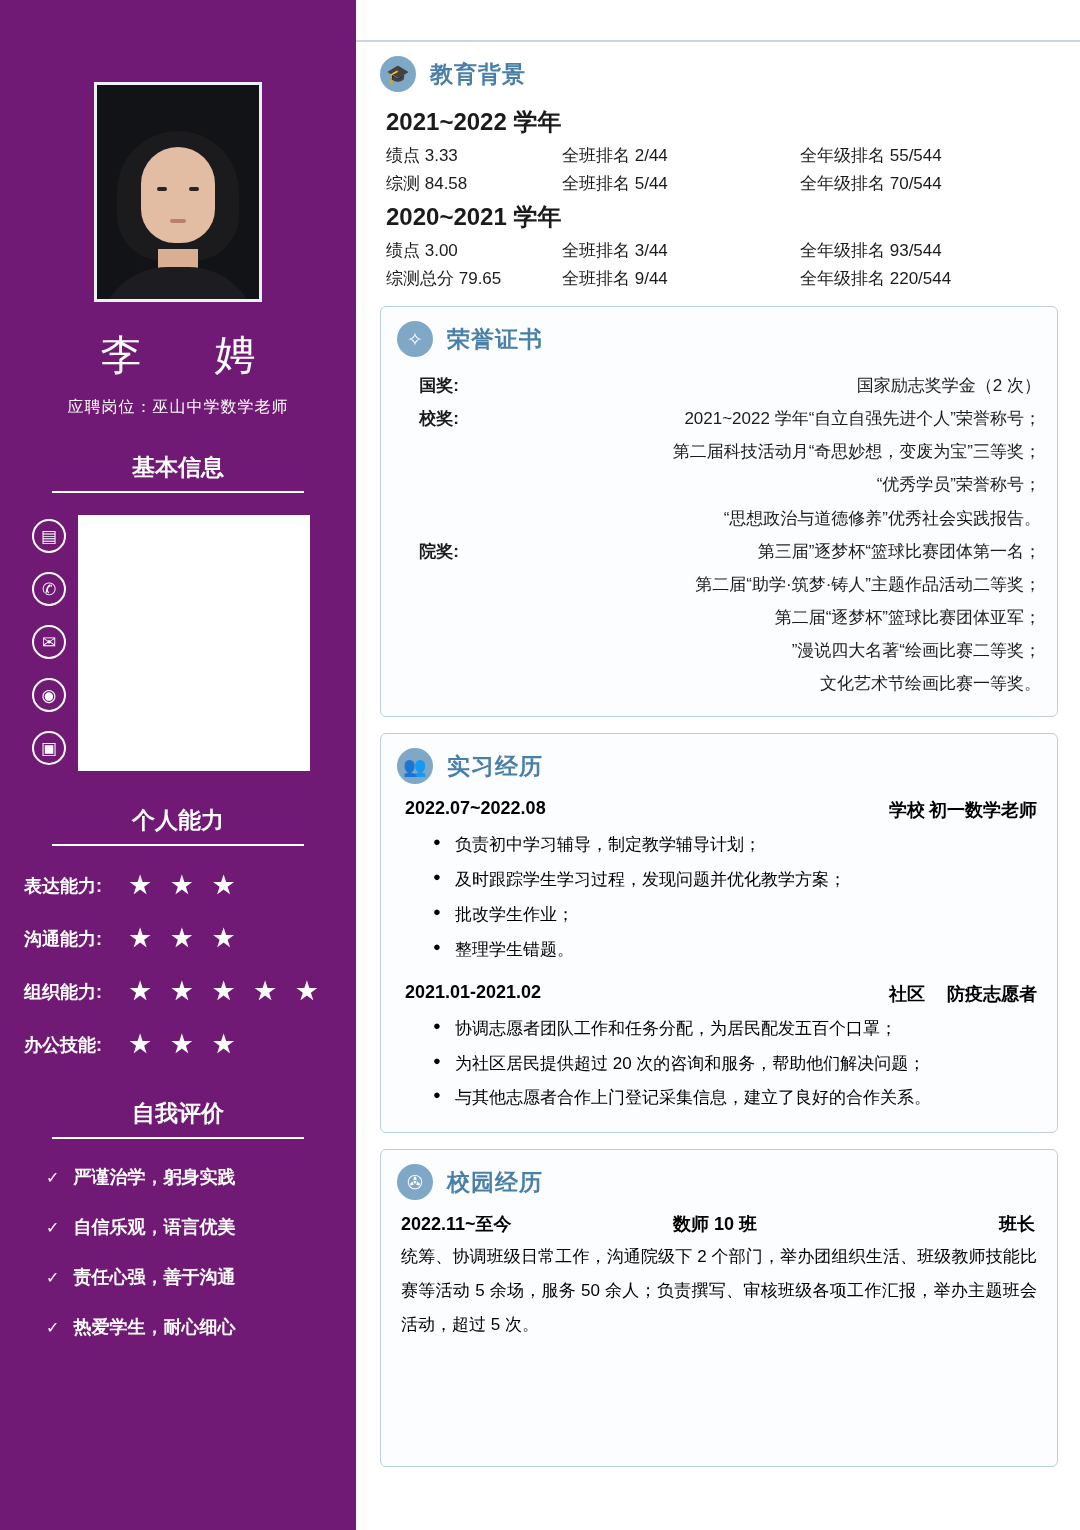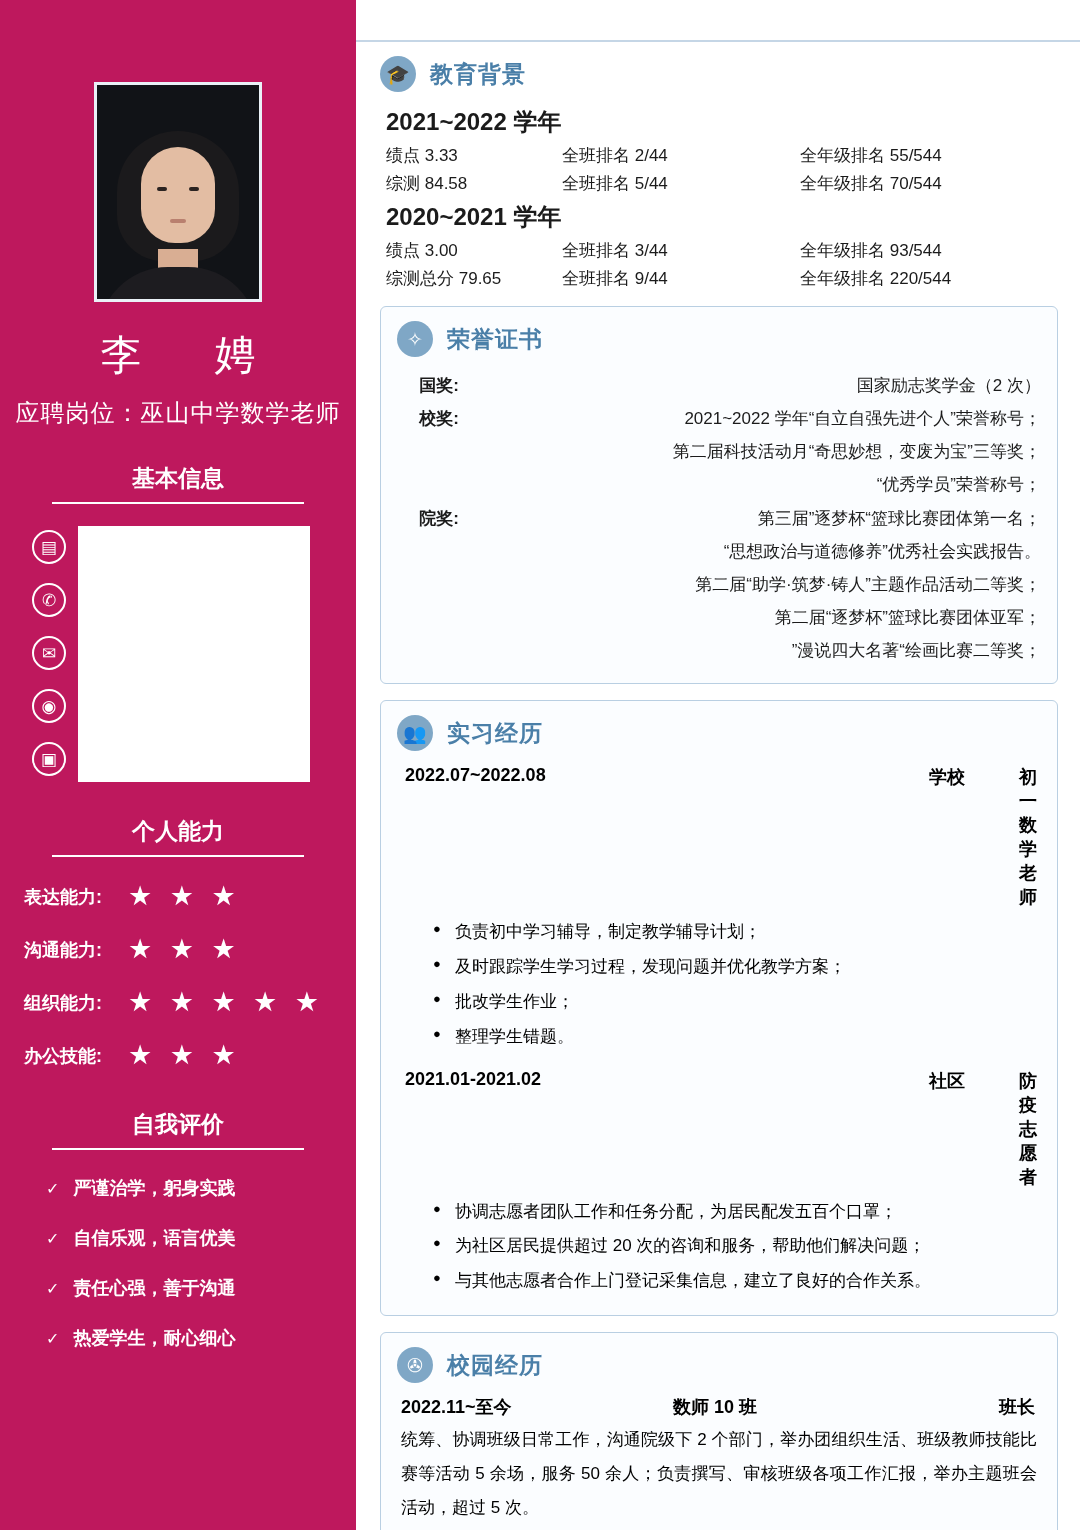--- a/index.html
+++ b/index.html
@@ -7,21 +7,21 @@
     width: 1080px; height: 1530px;
     font-family: "Liberation Sans", sans-serif;
     background: #ffffff;
     overflow: hidden;
   }
   .page { position: relative; width: 1080px; height: 1530px; display: flex; }
 
   
   .sidebar {
     width: 356px; height: 1530px;
-    background: #be185d;
+    background: #701a75;
     position: relative;
     flex: 0 0 356px;
   }
   .photo-frame {
     width: 168px; height: 220px;
     margin: 82px auto 0 auto;
     background: #0d0f12;
     border: 3px solid #eaf1f7;
     overflow: hidden;
     position: relative;
@@ -49,21 +49,21 @@
     width: 160px; height: 70px; background:#1d1c20; border-radius: 70px 70px 0 0;
   }
 
   .name {
     margin-top: 26px; text-align: center;
     color: #ffffff; font-size: 41px; letter-spacing: 16px;
     font-weight: 400; text-indent: 16px;
   }
   .position {
     margin-top: 14px; text-align: center;
-    color: #ffffff; font-size: 24px; letter-spacing: 1px;
+    color: #ffffff; font-size: 16px; letter-spacing: 1px;
   }
 
   .side-section-title {
     position: relative;
     margin: 34px auto 0 auto;
     width: 252px;
     text-align: center;
     color: #ffffff;
     font-size: 23px;
     font-weight: bold;
@@ -120,21 +120,21 @@
     background:#fbfdff; margin-top: 16px; padding: 12px 16px 16px 16px;
     position: relative;
   }
   .card .sec-head { margin-top: 2px; }
 
   .honor-rows { margin-top: 12px; text-align: right; }
   .honor-row { display:flex; font-size: 17px; color:#1b1b1b; line-height: 1.95; }
   .honor-key { width: 62px; font-weight: bold; flex: 0 0 62px; }
   .honor-val { flex: 1; }
 
-  .intern-row { display:flex; font-weight:bold; font-size:18px; margin: 14px 0 6px 8px; gap: 40px; }
+  .intern-row { display:flex; font-weight:bold; font-size:18px; margin: 14px 0 6px 8px; }
   .ir-date { width: 270px; }
   .ir-org { width: 250px; text-align: right; }
   .ir-role { flex:1; text-align: right; padding-right: 4px; }
   .bullets { margin: 0 0 0 36px; }
   .bullet { display:flex; font-size: 17px; line-height: 2.05; }
   .dot { width: 22px; flex: 0 0 22px; font-size: 13px; line-height: 2.2; }
 
   .campus-row { display:flex; font-weight:bold; font-size:18px; margin: 12px 0 4px 4px; }
   .cr-date { width: 272px; }
   .cr-org { width: 250px; }
@@ -273,38 +273,42 @@
         </div>
         <div class="honor-row">
           <span class="honor-key"></span>
           <span class="honor-val">第二届科技活动月“奇思妙想，变废为宝”三等奖；</span>
         </div>
         <div class="honor-row">
           <span class="honor-key"></span>
           <span class="honor-val">“优秀学员”荣誉称号；</span>
         </div>
         <div class="honor-row">
+          <span class="honor-key"></span>
+          <span class="honor-val">“思想政治与道德修养”优秀社会实践报告。</span>
+        </div>
+        <div class="honor-row">
           <span class="honor-key">院奖:</span>
           <span class="honor-val">第三届”逐梦杯“篮球比赛团体第一名；</span>
         </div>
         <div class="honor-row">
           <span class="honor-key"></span>
-          <span class="honor-val">“思想政治与道德修养”优秀社会实践报告。</span>
-        </div>
-        <div class="honor-row">
-          <span class="honor-key"></span>
           <span class="honor-val">第二届“助学·筑梦·铸人”主题作品活动二等奖；</span>
         </div>
         <div class="honor-row">
           <span class="honor-key"></span>
           <span class="honor-val">第二届“逐梦杯”篮球比赛团体亚军；</span>
         </div>
         <div class="honor-row">
           <span class="honor-key"></span>
           <span class="honor-val">”漫说四大名著“绘画比赛二等奖；</span>
+        </div>
+        <div class="honor-row">
+          <span class="honor-key"></span>
+          <span class="honor-val">文化艺术节绘画比赛一等奖。</span>
         </div>
       </div>
     </section>
 
     <section class="card">
       <div class="sec-head">
         <span class="sec-badge">👥</span>
         <span class="sec-title">实习经历</span>
       </div>
 

